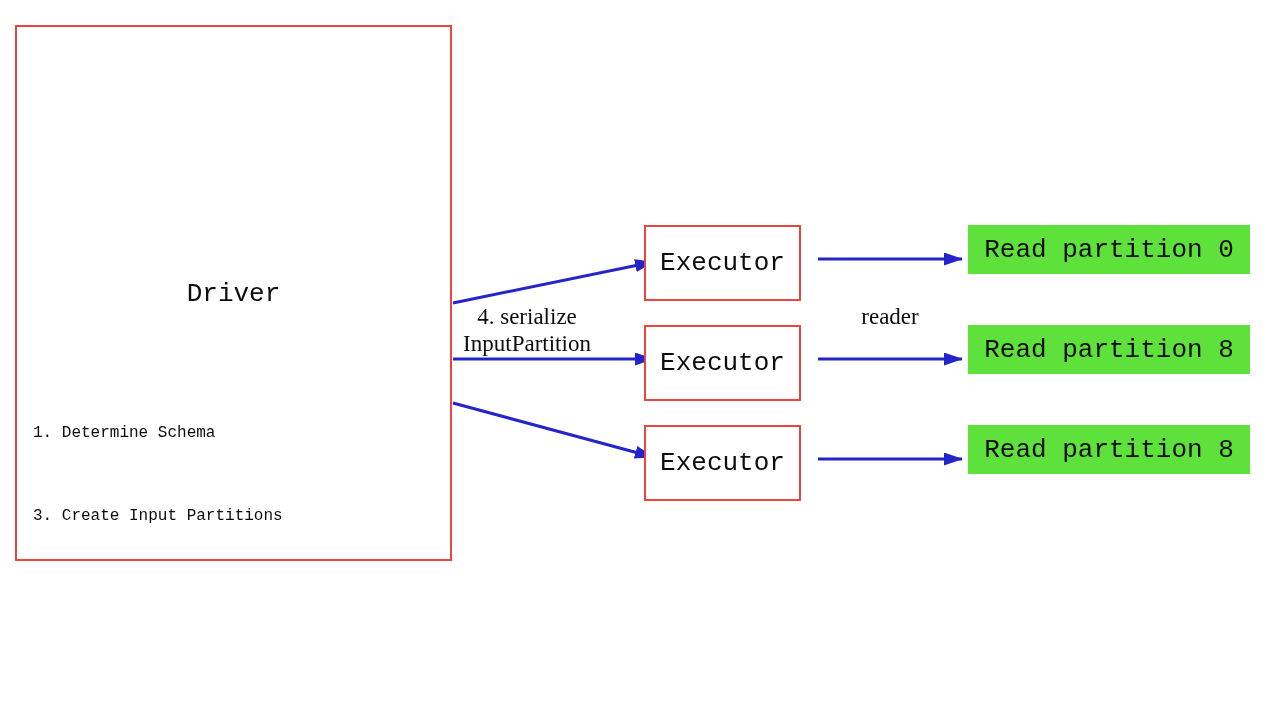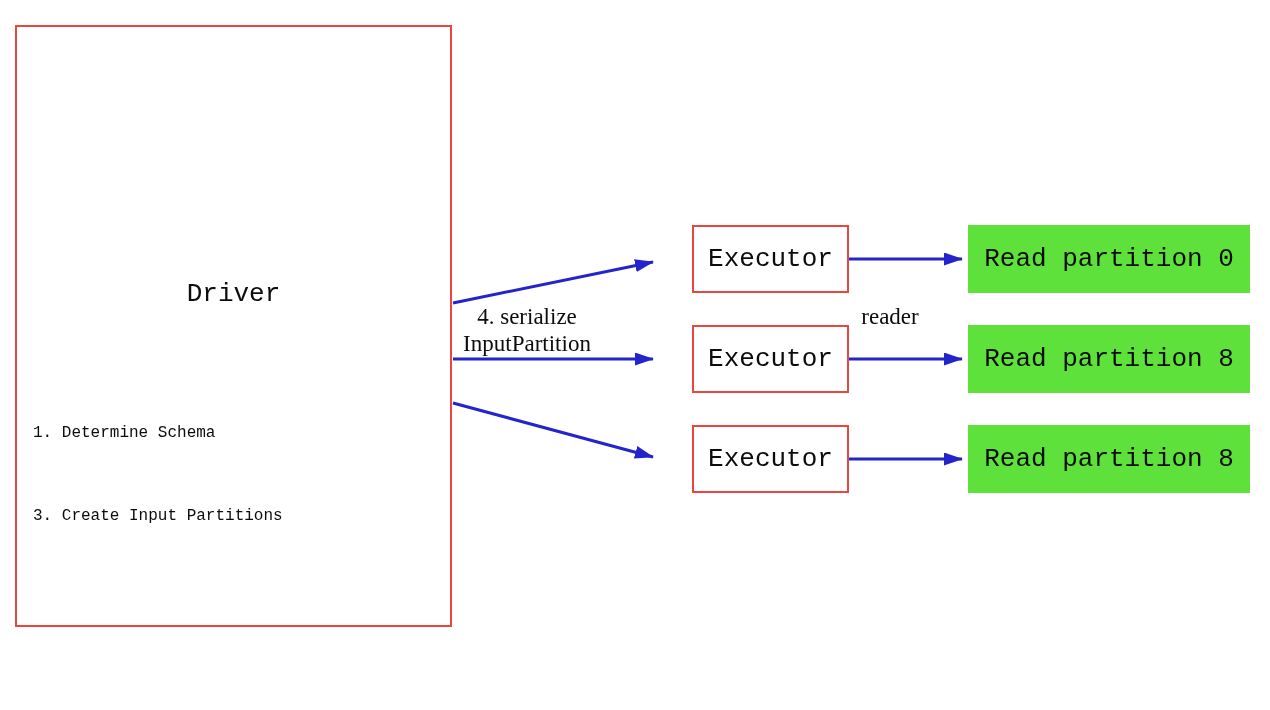--- a/index.html
+++ b/index.html
@@ -38,48 +38,48 @@
     display: flex;
     align-items: center;
     justify-content: center;
     font-family: "Liberation Mono", "DejaVu Sans Mono", monospace;
     font-size: 26px;
     color: var(--text-black);
     white-space: nowrap;
   }
   .driver {
     left: 15px; top: 25px;
-    width: 437px; height: 602px;
+    width: 437px; height: 536px;
     border: 2px solid var(--box-border-red);
     background: var(--background);
     display: block;
   }
   .driver-title {
     position: absolute;
     left: 0; top: 252px;
     width: 100%;
     text-align: center;
     font-size: 26px;
     line-height: 30px;
   }
   .driver-steps {
     position: absolute;
     left: 16px; top: 338px;
     font-size: 16px;
     line-height: 27.5px;
     white-space: pre;
   }
   .executor {
-    left: 692px; width: 157px; height: 68px;
+    left: 644px; width: 157px; height: 76px;
     border: 2px solid var(--box-border-red);
     background: var(--background);
     font-family: Liberation Mono, monospace;
   }
   .partition {
-    left: 968px; width: 282px; height: 68px;
+    left: 968px; width: 282px; height: 49px;
     background: var(--partition-green);
   }
   .row-0 { top: 225px; }
   .row-1 { top: 325px; }
   .row-2 { top: 425px; }
 
   .edge-label {
     position: absolute;
     font-family: "Liberation Serif", "DejaVu Serif", serif;
     font-size: 23px;

